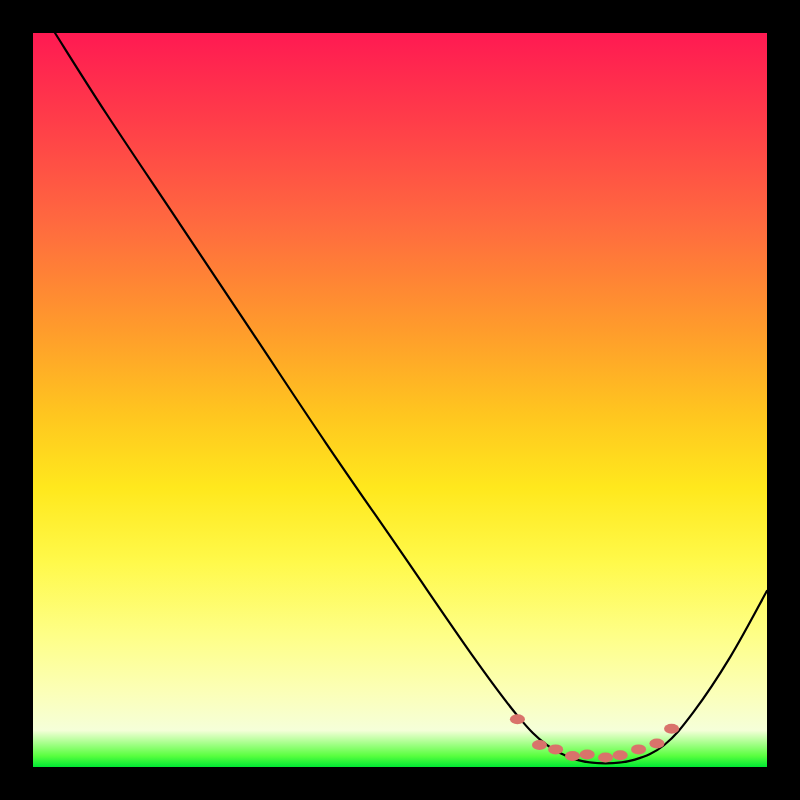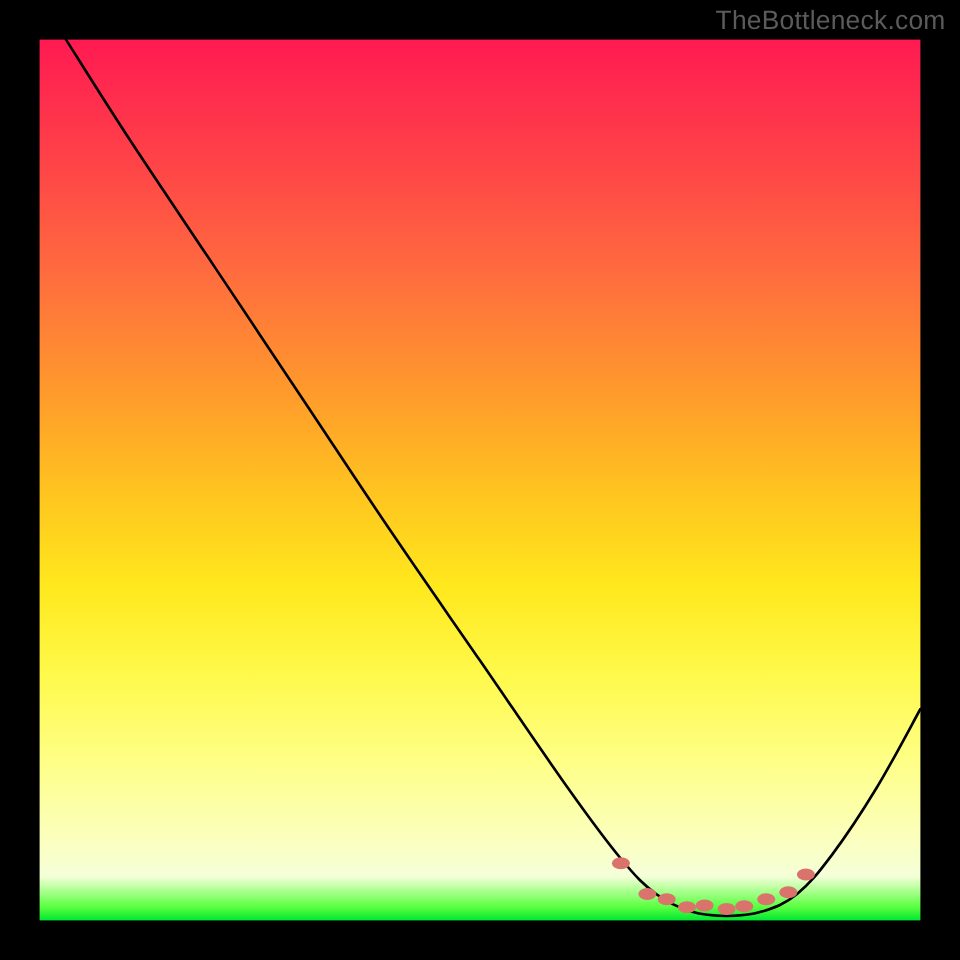--- a/index.html
+++ b/index.html
@@ -56,21 +56,20 @@
   svg.curve {
     position: absolute;
     inset: 0;
     overflow: visible;
   }
 </style>
 </head>
 <body>
 
 <div class="frame">
-  <div class="watermark">TheBottleneck.com</div>
 
   <div class="plot-area">
     <div class="gradient-bg"></div>
 
     <svg class="curve" viewBox="0 0 734 734" preserveAspectRatio="none">
       <path fill="none" stroke="#000000" stroke-width="2.2" stroke-linecap="round" d="M 22.02 0.00 C 31.44 14.80, 50.52 45.75, 73.40 80.74 C 96.28 115.73, 119.89 150.47, 146.80 190.84 C 173.71 231.21, 193.29 260.57, 220.20 300.94 C 247.11 341.31, 266.69 371.34, 293.60 411.04 C 320.51 450.74, 340.09 478.45, 367.00 517.47 C 393.91 556.49, 418.87 593.62, 440.40 623.90 C 461.93 654.18, 470.98 666.47, 484.44 682.62 C 497.90 698.77, 503.03 703.91, 513.80 711.98 C 524.57 720.05, 532.39 723.30, 543.16 726.66 C 553.93 730.02, 561.75 730.33, 572.52 730.33 C 583.29 730.33, 591.11 730.02, 601.88 726.66 C 612.65 723.30, 620.47 720.73, 631.24 711.98 C 642.01 703.23, 648.49 695.10, 660.60 678.95 C 672.71 662.80, 683.84 646.10, 697.30 623.90 C 710.76 601.70, 727.27 569.95, 734.00 557.84"></path>
       <g>
           <ellipse cx="484.44" cy="686.29" rx="7.5" ry="5" fill="#d9736b"></ellipse>
           <ellipse cx="506.46" cy="711.98" rx="7.5" ry="5" fill="#d9736b"></ellipse>
           <ellipse cx="522.61" cy="716.38" rx="7.5" ry="5" fill="#d9736b"></ellipse>

